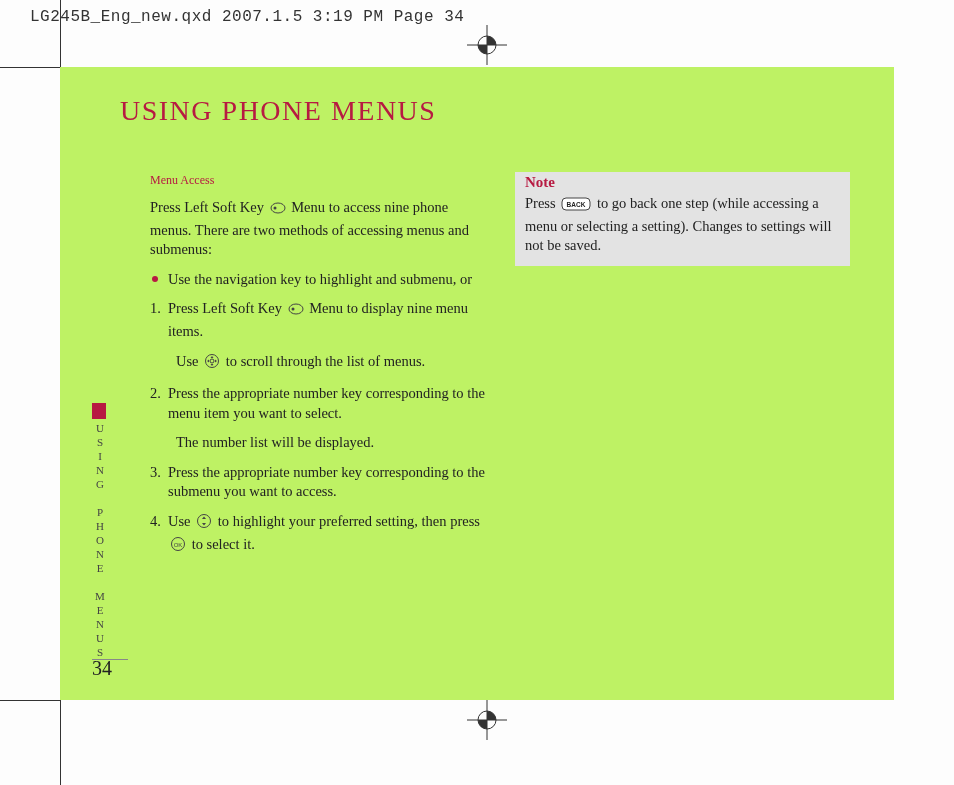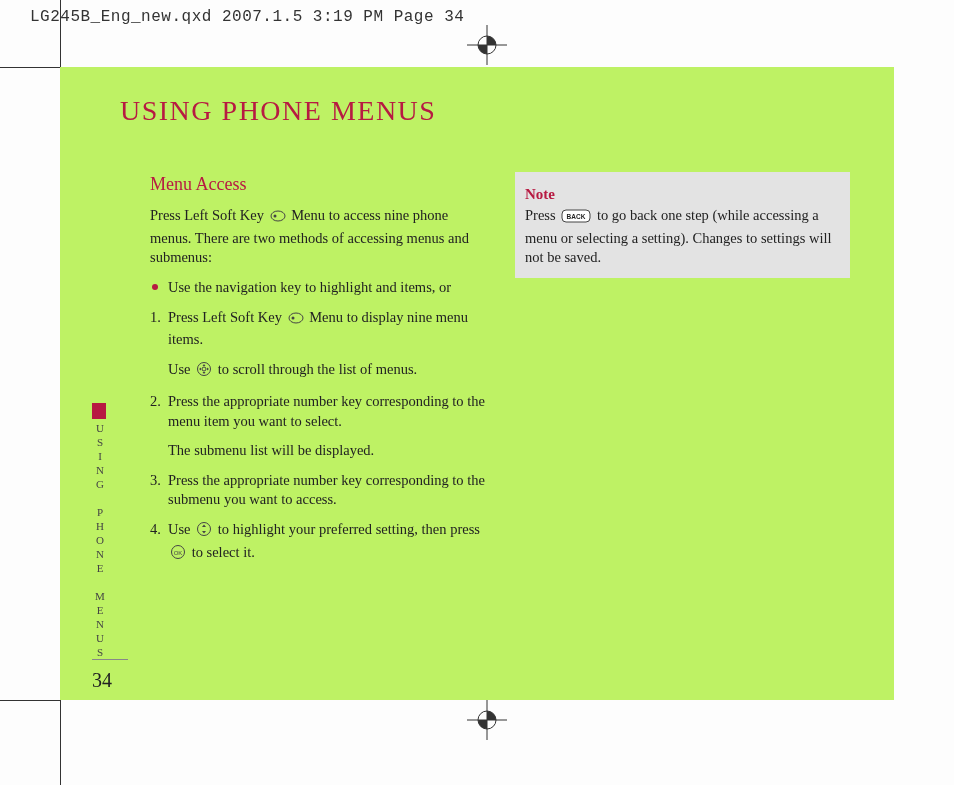--- a/index.html
+++ b/index.html
@@ -53,36 +53,36 @@
     .columns {
       position: absolute;
       top: 105px;
       left: 90px;
       width: 720px;
       display: flex;
       gap: 30px;
     }
     .col-left { width: 335px; font-size: 14.5px; color: #222; line-height: 1.35; }
     .col-right { width: 335px; }
-    .subtitle { color: #b71a42; font-size: 18px; font-weight: normal; margin-bottom: 10px; }
+    .subtitle { color: #b71a42; font-size: 12px; font-weight: normal; margin-bottom: 10px; }
     .para { margin-bottom: 10px; }
     .bullets { list-style: none; margin-bottom: 10px; }
     .bullets li { position: relative; padding-left: 18px; margin-bottom: 10px; }
     .bullets li::before {
       content: ""; position: absolute; left: 2px; top: 6px;
       width: 6px; height: 6px; border-radius: 50%; background: #b71a42;
     }
     .bold { font-weight: normal; }
     .numlist { list-style: none; counter-reset: step; }
     .numlist > li { position: relative; padding-left: 18px; margin-bottom: 10px; counter-increment: step; }
     .numlist > li::before { content: counter(step) "."; position: absolute; left: 0; }
-    .sub-para { margin-top: 10px; }
+    .sub-para { margin-top: 10px; margin-left: 8px; }
     .note-box {
       background: #e3e3e3;
-      padding: 12px 10px 10px 10px;
+      padding: 0 10px 10px 10px;
       font-size: 14.5px;
       line-height: 1.35;
       color: #222;
     }
     .note-title { color: #b71a42; font-weight: bold; font-size: 15px; display: block; margin-bottom: 2px; }
     .icon-softkey, .icon-nav, .icon-updown, .icon-ok, .icon-back {
       display: inline-block;
       vertical-align: -3px;
       margin: 0 2px;
     }
@@ -102,21 +102,21 @@
       width: 12px;
       font-size: 11px;
       letter-spacing: 2px;
       color: #444;
       writing-mode: vertical-rl;
       text-orientation: upright;
       font-family: Georgia, serif;
     }
     .page-num {
       position: absolute;
-      bottom: 8px;
+      bottom: 20px;
       left: 32px;
       font-size: 20px;
       color: #222;
     }
     .page-num-line {
       position: absolute;
       bottom: 40px;
       left: 32px;
       width: 36px;
       height: 1px;
@@ -168,42 +168,42 @@
 
       <p class="para">
         <span>Press Left Soft Key </span><span class="icon-softkey"><svg width="16" height="14" viewBox="0 0 16 14">
               <ellipse cx="8" cy="7" rx="7" ry="5" fill="none" stroke="#444" stroke-width="1"></ellipse>
               <circle cx="5" cy="7" r="1.5" fill="#444"></circle>
             </svg></span>
         <span class="bold">Menu</span><span> to access nine phone menus. There are two methods of accessing menus and submenus:</span>
       </p>
 
       <ul class="bullets">
-        <li>Use the navigation key to highlight and items, or</li>
+        <li>Use the navigation key to highlight and submenu, or</li>
       </ul>
 
 
       <ol class="numlist">
         <li>
           <span>Press Left Soft Key </span><span class="icon-softkey"><svg width="16" height="14" viewBox="0 0 16 14">
                 <ellipse cx="8" cy="7" rx="7" ry="5" fill="none" stroke="#444" stroke-width="1"></ellipse>
                 <circle cx="5" cy="7" r="1.5" fill="#444"></circle>
               </svg></span>
           <span class="bold">Menu</span><span> to display nine menu items.</span>
           <p class="sub-para">
             <span>Use </span><span class="icon-nav"><svg width="16" height="16" viewBox="0 0 16 16">
                   <circle cx="8" cy="8" r="6.5" fill="none" stroke="#444" stroke-width="1"></circle>
                   <circle cx="8" cy="8" r="2" fill="none" stroke="#444" stroke-width="1"></circle>
                   <path d="M8 3 L6.5 5 L9.5 5 Z M8 13 L6.5 11 L9.5 11 Z M3 8 L5 6.5 L5 9.5 Z M13 8 L11 6.5 L11 9.5 Z" fill="#444"></path>
                 </svg></span><span> to scroll through the list of menus.</span>
           </p>
         </li>
         <li>
           <span>Press the appropriate number key corresponding to the menu item you want to select.</span>
-          <p class="sub-para">The submenu list will be displayed.</p>
+          <p class="sub-para">The number list will be displayed.</p>
         </li>
         <li>Press the appropriate number key corresponding to the submenu you want to access.</li>
         <li>
           <span>Use </span><span class="icon-updown"><svg width="16" height="16" viewBox="0 0 16 16">
                 <circle cx="8" cy="8" r="6.5" fill="none" stroke="#444" stroke-width="1"></circle>
                 <path d="M8 3.5 L6 6 L10 6 Z M8 12.5 L6 10 L10 10 Z" fill="#444"></path>
               </svg></span><span> to highlight your preferred setting, then press </span><span class="icon-ok"><svg width="16" height="16" viewBox="0 0 16 16">
                 <circle cx="8" cy="8" r="6.5" fill="none" stroke="#444" stroke-width="1"></circle>
                 <text x="8" y="10.5" text-anchor="middle" font-size="6" font-family="Arial" fill="#444">OK</text>
               </svg></span><span> to select it.</span>

